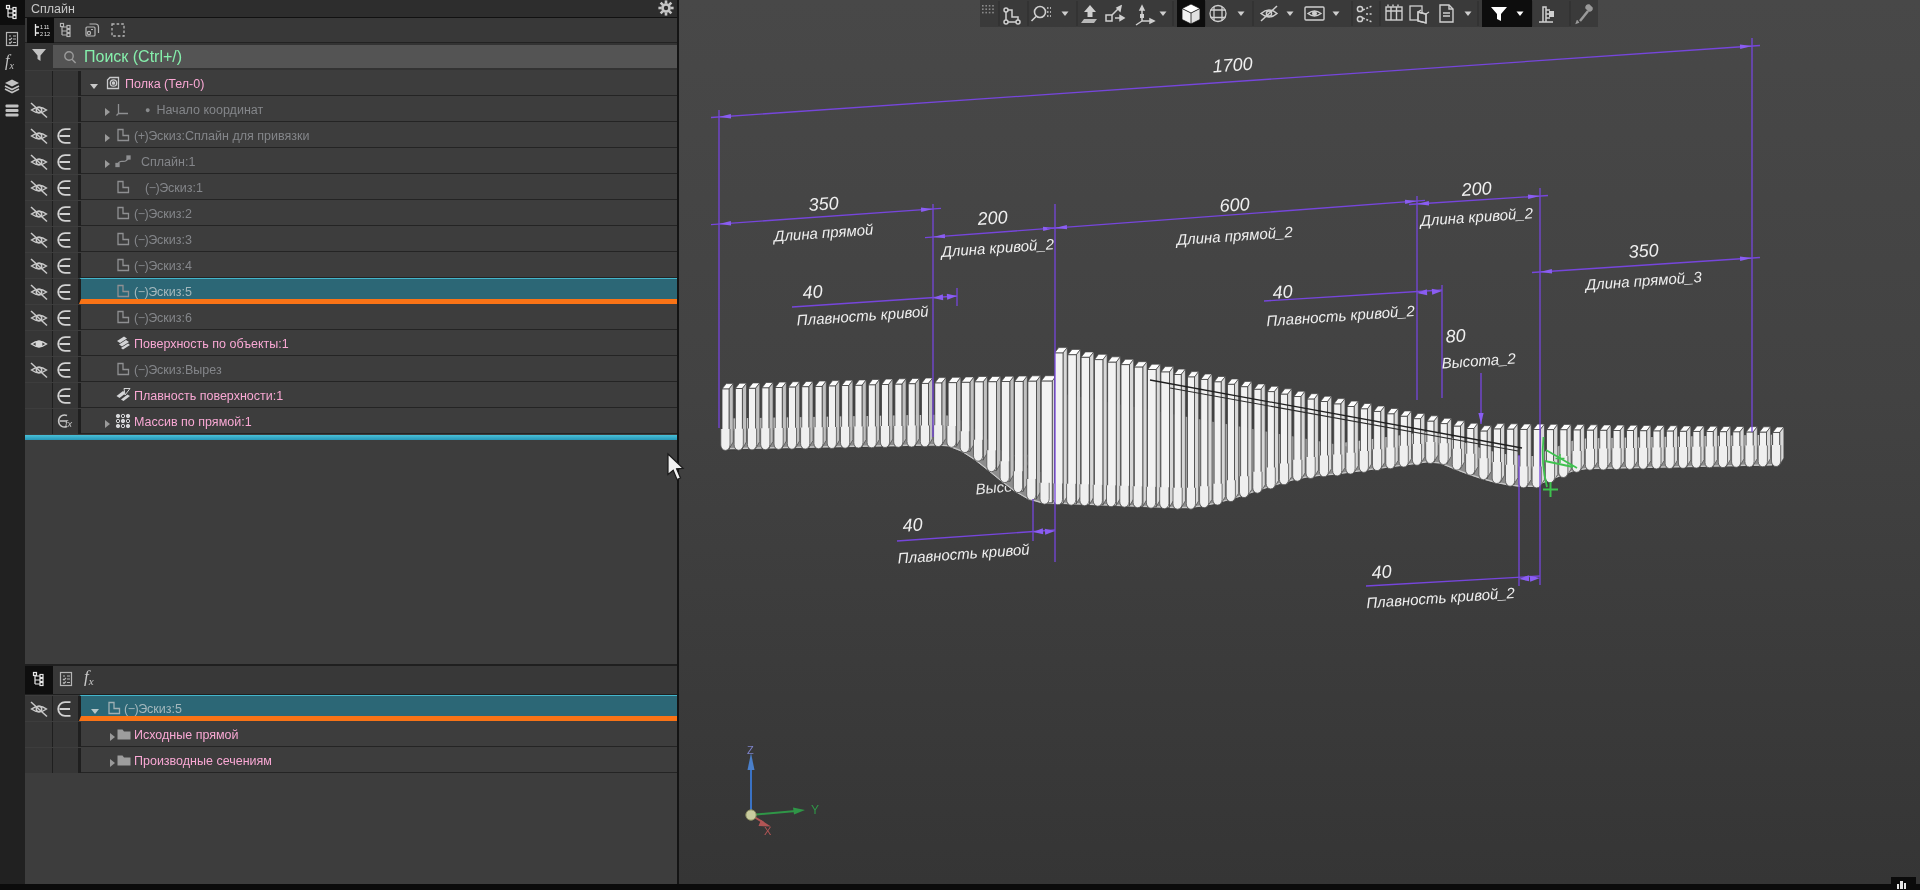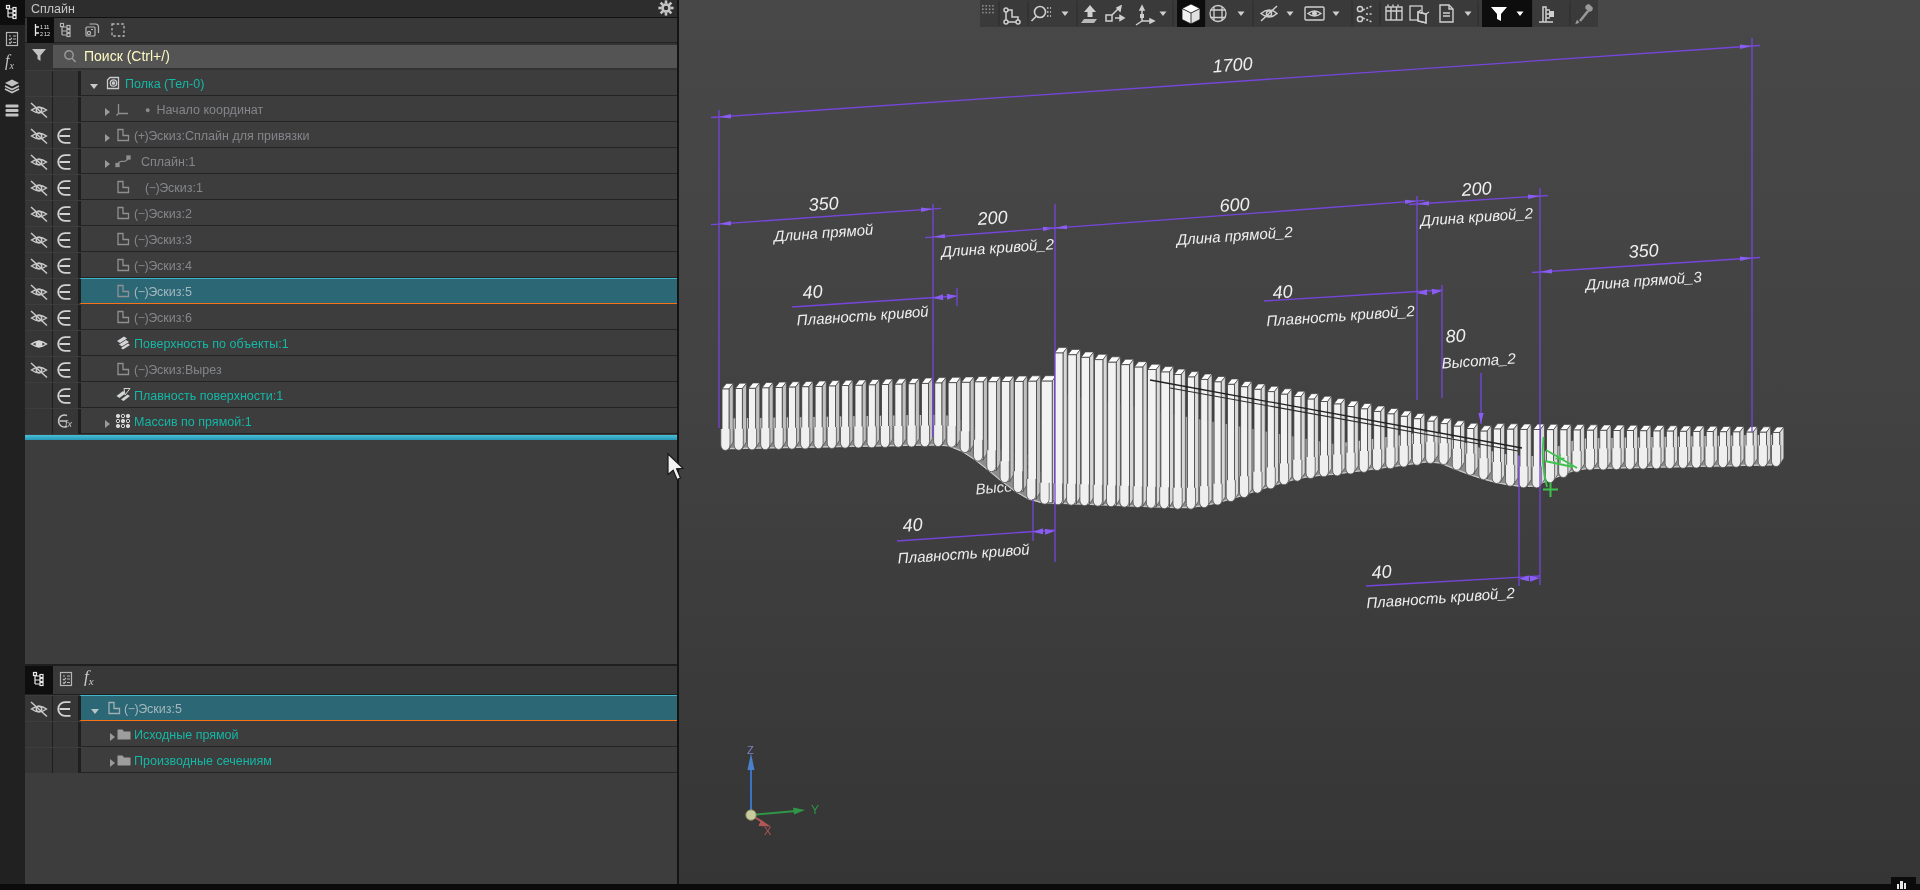--- a/index.html
+++ b/index.html
@@ -1,25 +1,25 @@
 <!DOCTYPE html>
 <html><head><meta charset="utf-8"><style>
 *{margin:0;padding:0;box-sizing:border-box}
 html,body{width:1920px;height:890px;overflow:hidden;background:#3d3d3d;font-family:"Liberation Sans",sans-serif}
 .abs{position:absolute}
 .trow{position:absolute;left:25px;width:652px;height:25px;border-bottom:1px solid #242424;background:#3d3d3d}
 .trow .cell{position:absolute;top:0;height:25px;background:#363636;border-right:1px solid #1f1f1f}
 .trow .c1{left:0;width:28px;padding:4px 0 0 5px}
 .trow .c2{left:28px;width:26px;padding:4px 0 0 4px}
 .trow .rc{position:absolute;left:54px;right:0;top:0;height:25px;border-left:2px solid #1f1f1f}
-.trow.sel .rc{background:#2c6776;border-top:1px solid #43b5cb;border-bottom:1px solid #f97316;height:26px;margin-top:-1px}
+.trow.sel .rc{background:#2c6776;border-top:1px solid #43b5cb;border-bottom:5px solid #f97316;height:26px;margin-top:-1px}
 .xpw{position:absolute;top:7px}
 .icw{position:absolute;top:4px}
 .lbl{position:absolute;top:5.5px;font-size:12.5px;white-space:nowrap}
-.t1{color:#14b8a6}
+.t1{color:#f9a8d4}
 .t0{color:#84868a}
 .ts{color:#a4b8bd}
 .pre{letter-spacing:-0.5px}
 .dot{font-size:9px;vertical-align:1px;color:#8a8c8e}
 </style></head><body>
 <svg class="abs" style="left:679px;top:0" width="1241" height="884" viewBox="679 0 1241 884">
     <defs>
       <linearGradient id="vbg" x1="0" y1="0" x2="0" y2="1">
         <stop offset="0" stop-color="#484848"></stop>
         <stop offset="0.45" stop-color="#424242"></stop>
@@ -631,21 +631,21 @@
         </g>
       </svg></div>
     <div class="abs" style="left:85px;top:4px"><svg width="16" height="16" viewBox="0 0 16 16">
         <rect x="2" y="2" width="12" height="12" stroke="#b5b5b5" stroke-width="1.3" fill="none" stroke-dasharray="2.6 2"></rect>
       </svg></div>
   </div>
 <div class="abs" style="left:25px;top:43px;width:652px;height:27px;background:#333">
     <div class="abs" style="left:6px;top:4px"><svg width="16" height="17" viewBox="0 0 16 17">
         <polygon points="1,2 15,2 9.5,8.5 9.5,14 6.5,12 6.5,8.5" fill="#c2c2c2"></polygon>
       </svg></div>
-    <div class="abs" style="left:28px;top:2px;width:624px;height:23px;background:#545454;color:#fef9c3;font-size:14px;line-height:23px"><svg width="14" height="14" style="margin-left:10px;vertical-align:-2px">
+    <div class="abs" style="left:28px;top:2px;width:624px;height:23px;background:#545454;color:#86efac;font-size:16px;line-height:23px"><svg width="14" height="14" style="margin-left:10px;vertical-align:-2px">
         <g stroke="#9b9b9b" stroke-width="1.4" fill="none">
           <circle cx="6" cy="6" r="4.2"></circle>
           <line x1="9" y1="9.2" x2="12.6" y2="13"></line>
         </g>
       </svg><span style="margin-left:7px">Поиск (Ctrl+/)</span></div>
   </div>
 <div class="trow" style="top:71px">
     <div class="cell c1"></div>
     <div class="cell c2"></div>
     <div class="rc">

